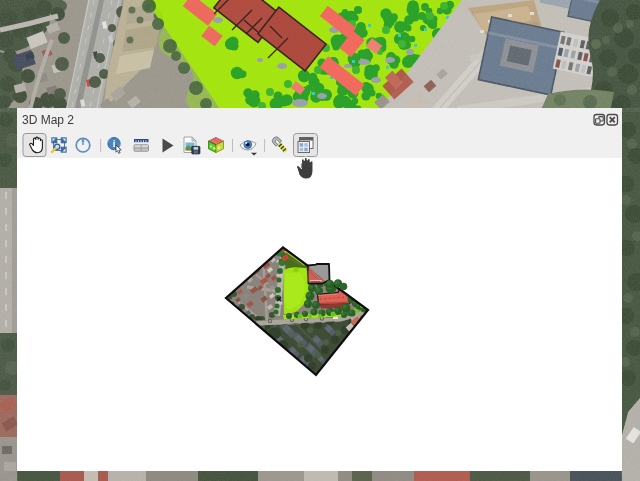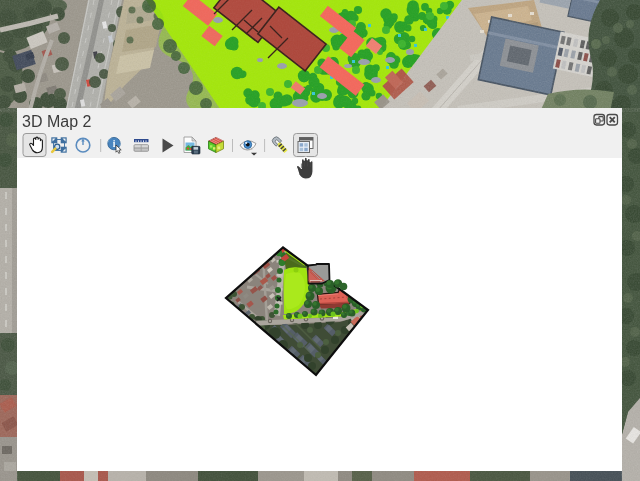--- a/index.html
+++ b/index.html
@@ -1,20 +1,20 @@
 <!DOCTYPE html>
 <html><head>
 <meta charset="utf-8">
 <style>
 html,body{margin:0;padding:0;}
 body{width:640px;height:481px;overflow:hidden;position:relative;font-family:"Liberation Sans",sans-serif;background:#b9b3a8;}
 #bg{position:absolute;left:0;top:0;}
 #panel{position:absolute;left:17px;top:108px;width:605px;height:363px;background:#f0f0f0;}
 #canvas{position:absolute;left:0px;top:50px;width:605px;height:313px;background:#ffffff;}
-#title{position:absolute;left:5px;top:5px;font-size:16px;color:#3b3b3b;}
+#title{position:absolute;left:5px;top:5px;font-size:12px;color:#3b3b3b;}
 #pv{position:absolute;left:0;top:0;}
 </style>
 </head>
 <body>
 <svg id="bg" width="640" height="481" xmlns="http://www.w3.org/2000/svg">
     <defs>
       <filter id="nz" x="0" y="0" width="100%" height="100%">
         <feTurbulence type="fractalNoise" baseFrequency="0.75" numOctaves="2" seed="4"></feTurbulence>
         <feColorMatrix type="saturate" values="0"></feColorMatrix>
       </filter>

